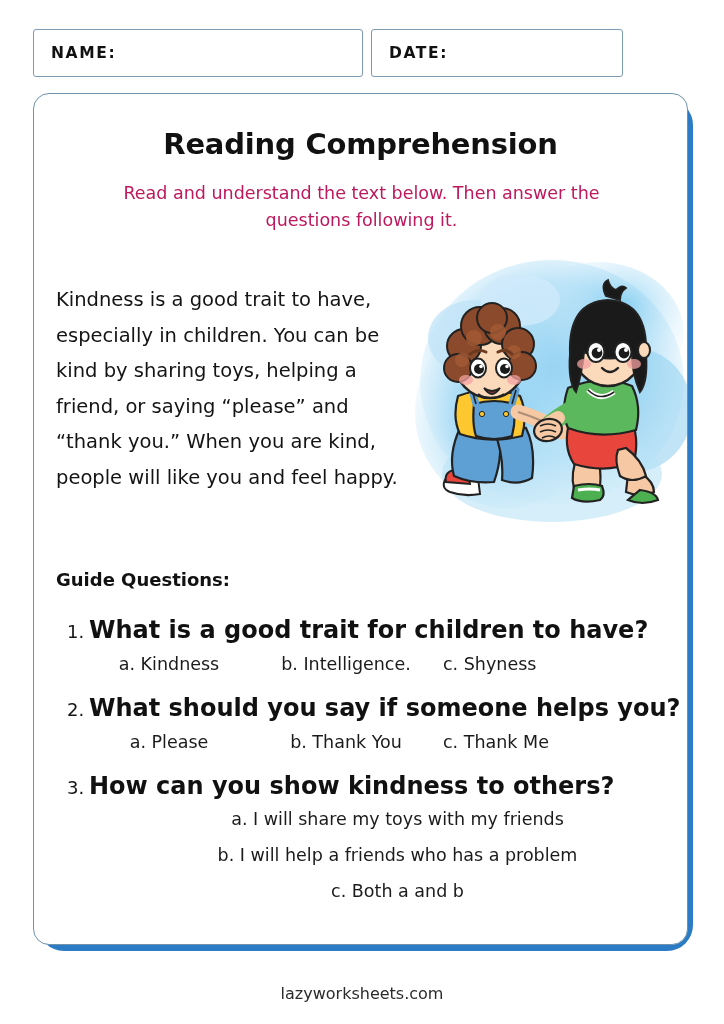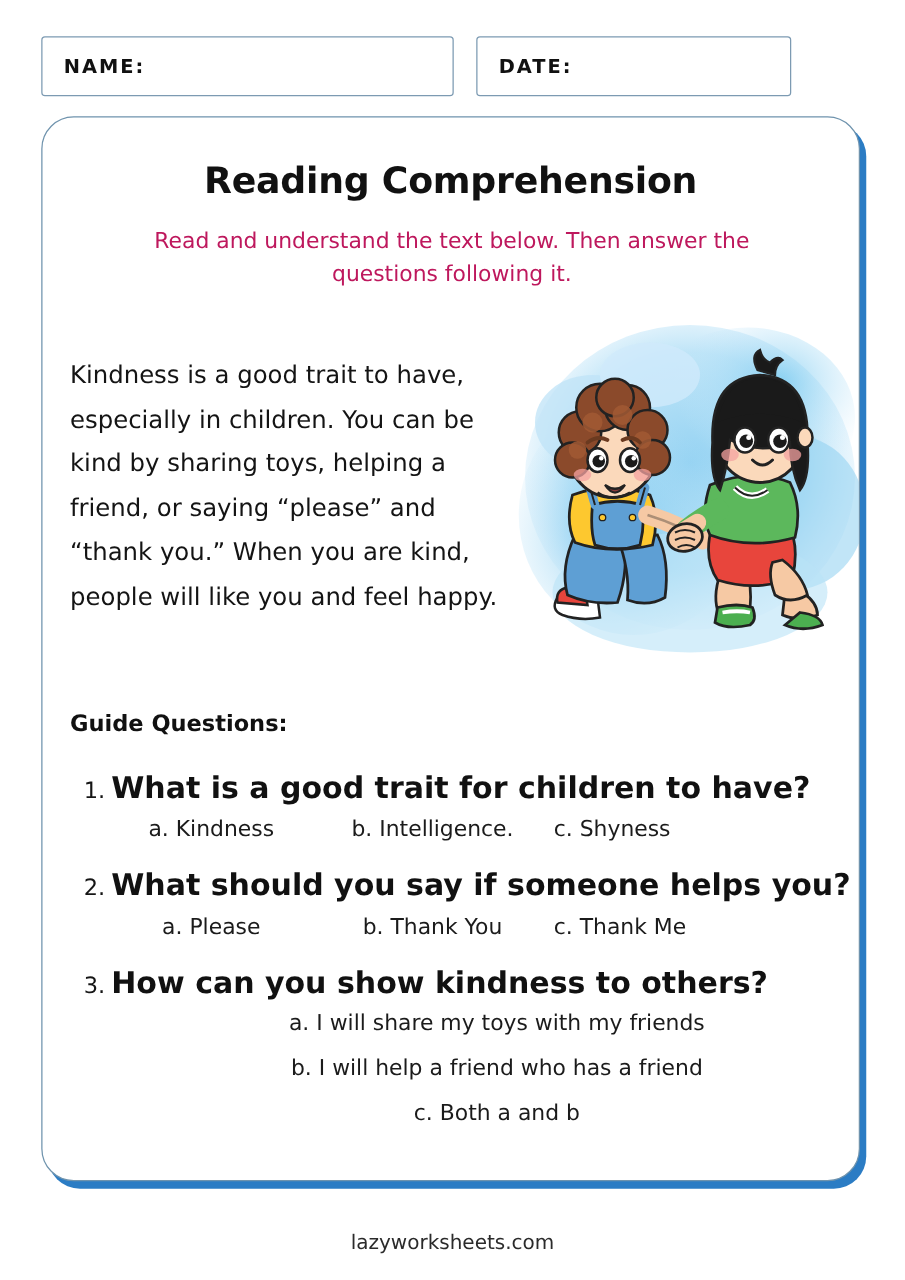--- a/index.html
+++ b/index.html
@@ -17,21 +17,21 @@
   }
 
   
   .header-row {
     position: absolute;
     top: 29px;
     left: 33px;
     width: 658px;
     height: 48px;
     display: flex;
-    gap: 18px;
+    gap: 8px;
   }
   .field-box {
     box-sizing: border-box;
     border: 1.6px solid #7c9ab2;
     border-radius: 3px;
     background: #ffffff;
     display: flex;
     align-items: center;
     padding-left: 17px;
   }
@@ -56,21 +56,21 @@
     background: #2b7cc4;
   }
   .card {
     position: absolute;
     top: 93px;
     left: 33px;
     width: 655px;
     height: 852px;
     box-sizing: border-box;
     border: 1.5px solid #6f93ad;
-    border-radius: 26px;
+    border-radius: 16px;
     background: #ffffff;
     overflow: hidden;
   }
 
   .title {
     position: absolute;
     top: 33px;
     left: 0;
     width: 100%;
     text-align: center;
@@ -361,21 +361,21 @@
       </div>
     </div>
 
     <div class="q-block">
       <div class="q-line">
         <span class="q-num">3.</span>
         <span class="q-text">How can you show kindness to others?</span>
       </div>
       <div class="opts-stack">
         <span class="opt">a. I will share my toys with my friends</span>
-        <span class="opt">b. I will help a friend who has a friend</span>
+        <span class="opt">b. I will help a friends who has a problem</span>
         <span class="opt">c. Both a and b</span>
       </div>
     </div>
 
   </div>
 </div>
 
 <div class="footer">lazyworksheets.com</div>
 
 </body></html>

